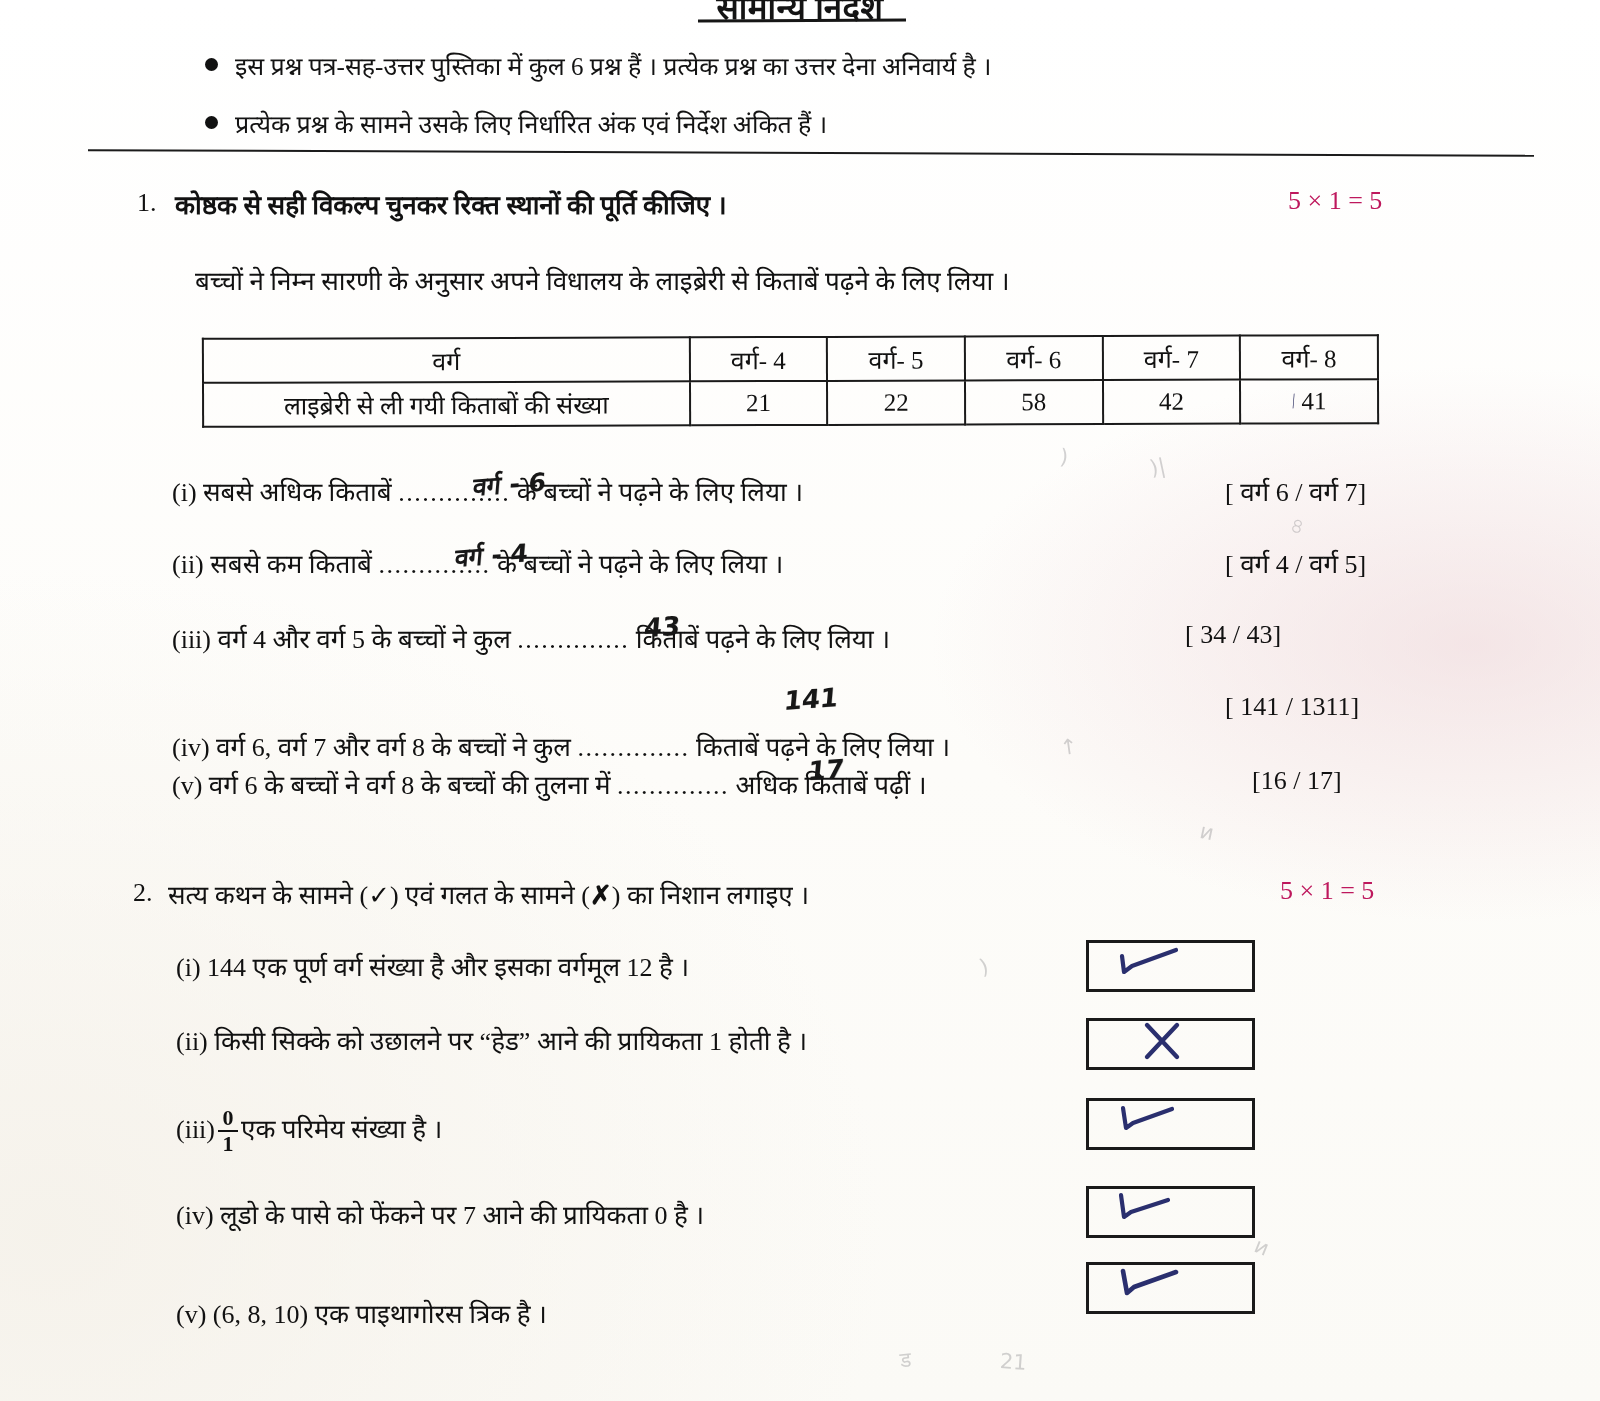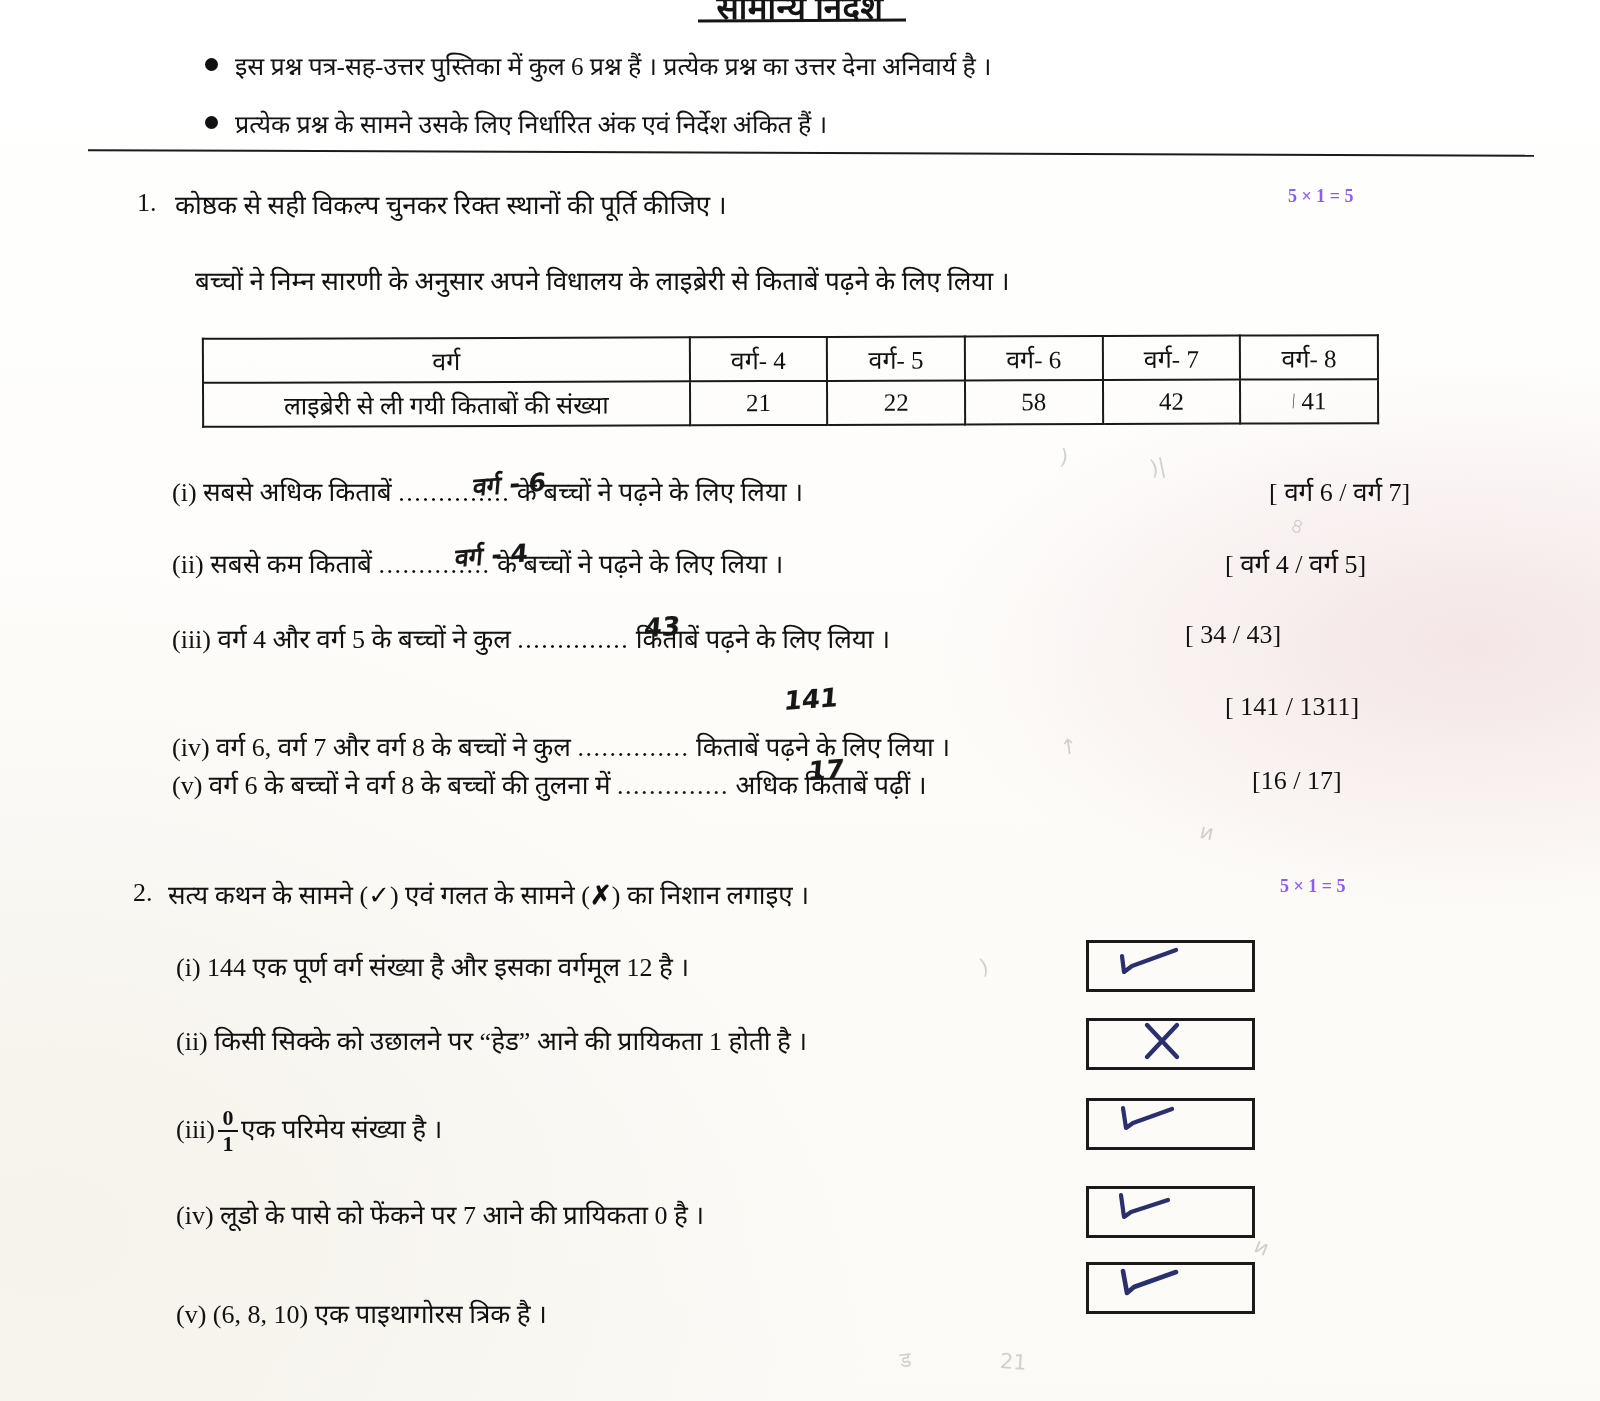--- a/index.html
+++ b/index.html
@@ -72,24 +72,23 @@
   .qnum {
     font-size: 26px;
     color: #111;
   }
   .qtext {
     font-size: 26px;
     color: #111;
     white-space: nowrap;
   }
   .marks {
-    font-size: 18px;
-    color: #8b5cf6;
-    white-space: nowrap;
-    font-weight: bold;
+    font-size: 26px;
+    color: #be185d;
+    white-space: nowrap;
   }
 
   
   #data-table {
     left: 202px; top: 336px;
     width: 1177px;
     border-collapse: collapse;
     transform: rotate(-0.18deg);
   }
   #data-table td, #data-table th {
@@ -205,21 +204,21 @@
 
   <div class="bullet-dot" style="left:205px; top:58px;"></div>
   <div class="abs instr" style="left:235px; top:48px;">इस प्रश्न  पत्र-सह-उत्तर पुस्तिका में कुल 6 प्रश्न हैं । प्रत्येक प्रश्न का उत्तर देना अनिवार्य है ।</div>
 
   <div class="bullet-dot" style="left:205px; top:116px;"></div>
   <div class="abs instr" style="left:235px; top:106px;">प्रत्येक प्रश्न के सामने उसके लिए निर्धारित अंक एवं निर्देश अंकित हैं ।</div>
 
   <div class="abs" id="header-rule"></div>
 
   <div class="abs qnum" style="left:137px; top:188px;">1.</div>
-  <div class="abs qtext" style="left:175px; top:186px;">कोष्ठक से सही विकल्प चुनकर रिक्त स्थानों की पूर्ति कीजिए  ।</div>
+  <div class="abs qtext" style="left:175px; top:186px;font-weight:bold;">कोष्ठक से सही विकल्प चुनकर रिक्त स्थानों की पूर्ति कीजिए  ।</div>
   <div class="abs marks" style="left:1288px; top:186px;">5 × 1 = 5</div>
 
   <div class="abs qtext" style="left:195px; top:262px;">बच्चों ने निम्न सारणी के अनुसार अपने विधालय के लाइब्रेरी से किताबें पढ़ने के लिए लिया ।</div>
 
   <table class="abs" id="data-table">
     <tbody>
         <tr>
       <th class="rowlabel">वर्ग</th>
       <th class="datacol">वर्ग- 4</th>
       <th class="datacol">वर्ग- 5</th>
@@ -238,21 +237,21 @@
   </tbody>
     </table>
 
   <div class="abs subq" style="left:172px; top:473px;">
     <span>(i)</span>
     <span>सबसे अधिक किताबें</span>
     <span class="dots">..............</span>
     <span>के बच्चों ने पढ़ने के लिए लिया ।</span>
   </div>
   <div class="hand" style="left:473px; top:466px; font-size:25px;">वर्ग - 6</div>
-  <div class="abs opt" style="left:1225px; top:473px;margin-left:44px;">[ वर्ग 6 / वर्ग 7]</div>
+  <div class="abs opt" style="left:1225px; top:473px;">[ वर्ग 6 / वर्ग 7]</div>
 
   <div class="abs subq" style="left:172px; top:545px;">
     <span>(ii)</span>
     <span>सबसे कम  किताबें</span>
     <span class="dots">..............</span>
     <span>के बच्चों ने पढ़ने के लिए लिया ।</span>
   </div>
   <div class="hand" style="left:455px; top:537px; font-size:25px;">वर्ग - 4</div>
   <div class="abs opt" style="left:1225px; top:545px;">[ वर्ग 4  / वर्ग 5]</div>
 

